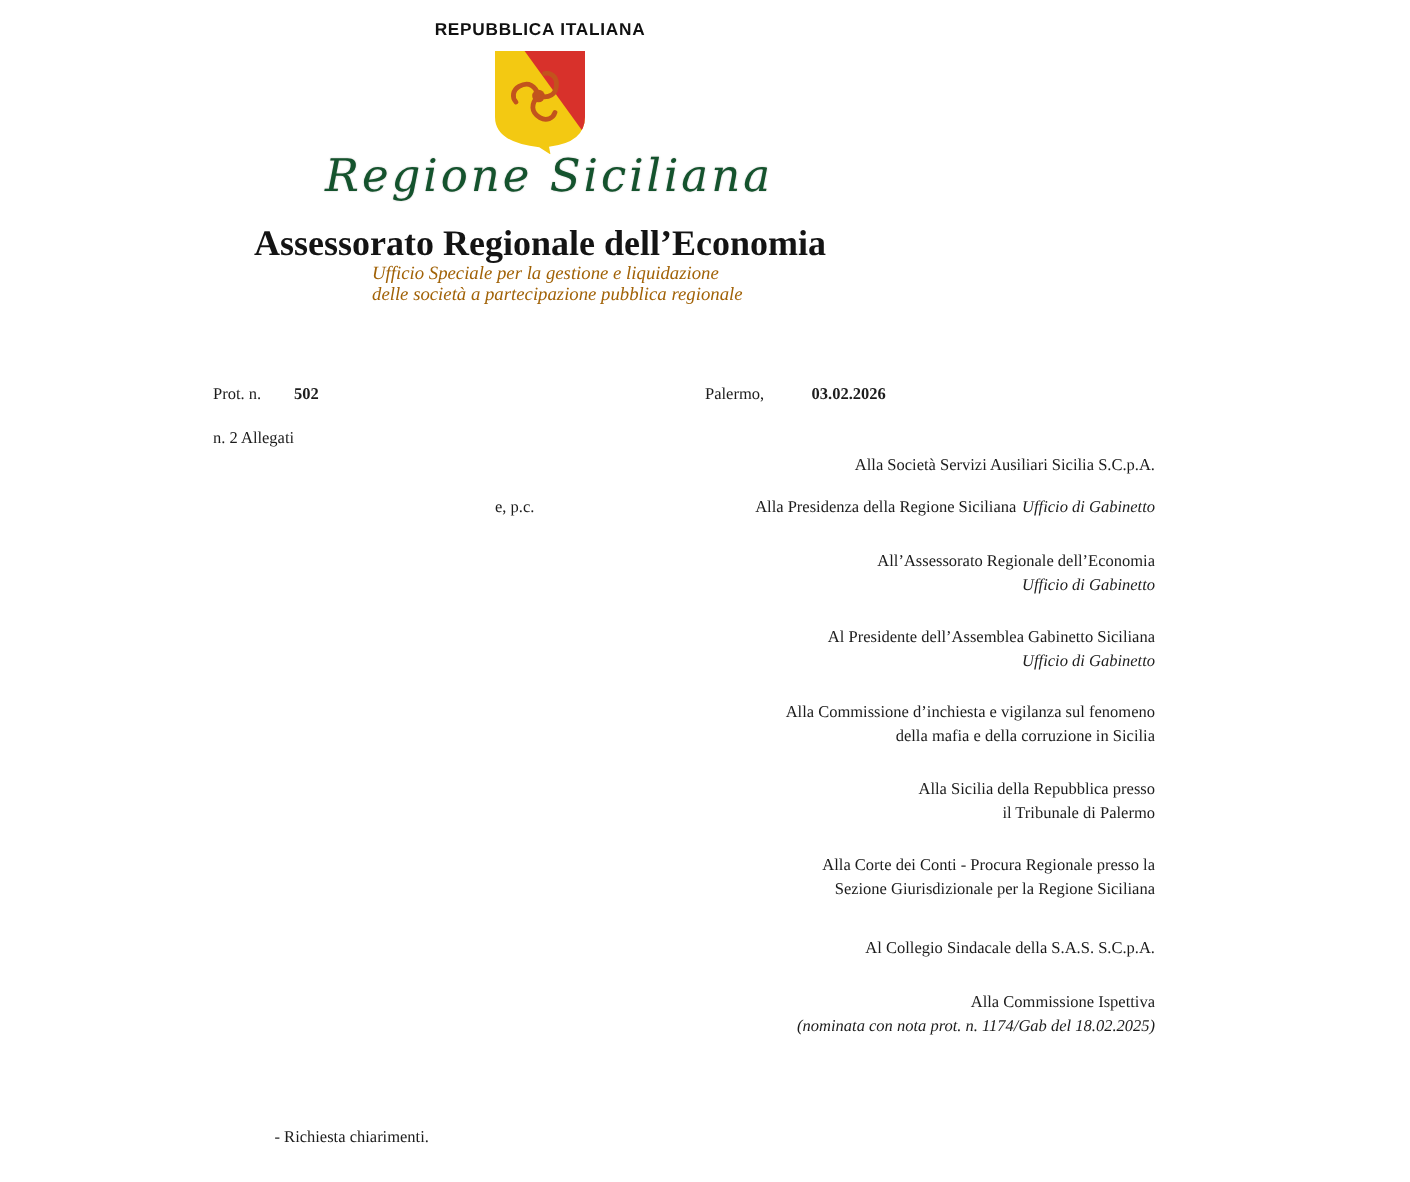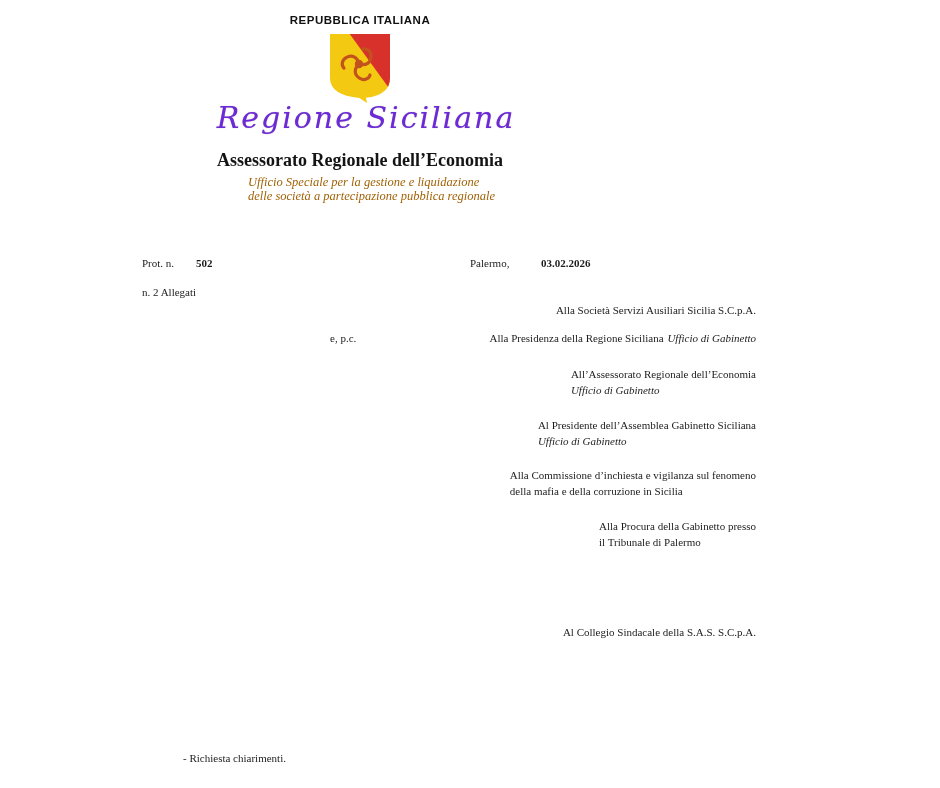--- a/index.html
+++ b/index.html
@@ -16,43 +16,43 @@
   
   .state-title{
     left:140px;top:14px;width:440px;text-align:center;
     font-family:"Liberation Sans", sans-serif;
     font-weight:bold;font-size:11.5px;letter-spacing:.5px;color:#111;
   }
   .emblem{left:329px;top:33px;}
   .region-script{
     left:146px;top:100px;width:440px;text-align:center;
     font-family:"DejaVu Serif", serif;
-    font-style:italic;font-size:30px;letter-spacing:2px;color:#6d28d9;
+    font-style:italic;font-size:30px;letter-spacing:2px;color:#14532d;
     text-shadow:0 0 1px rgba(70,70,70,.45);
   }
   .department{
     left:140px;top:150px;width:440px;text-align:center;
-    font-weight:bold;font-size:18px;color:#141414;
+    font-weight:bold;font-size:24px;color:#141414;
   }
   .office-line{
     left:248px;font-style:italic;font-size:12.5px;color:#a16207;white-space:nowrap;
   }
   .office-1{top:175px;}
   .office-2{top:189px;}
 
   
   .body-text{font-size:11px;line-height:16px;white-space:nowrap;}
   .prot-label{left:142px;top:255px;}
   .prot-number{left:196px;top:255px;font-weight:bold;}
   .place{left:470px;top:255px;}
   .date{left:541px;top:255px;font-weight:bold;}
   .attachments{left:142px;top:284px;}
 
   
-  .r-block{right:184px;}
+  .r-block{right:170px;text-align:right;}
   .r-block div{white-space:nowrap;}
   .it{font-style:italic;}
   .gap-it{margin-left:.35em;}
   .rb0{top:302px;} .rb1{top:330px;} .rb2{top:366px;} .rb3{top:417px;}
   .rb4{top:467px;} .rb5{top:518px;} .rb6{top:569px;} .rb7{top:624px;}
   .rb8{top:660px;}
   .cc-label{left:330px;top:330px;}
 
   
   .subject-1{left:140px;top:724px;}
@@ -118,25 +118,33 @@
     <div>Al Presidente dell’Assemblea Gabinetto Siciliana</div>
     <div class="it">Ufficio di Gabinetto</div>
   </div>
 
   <div class="abs body-text r-block rb4">
     <div>Alla Commissione d’inchiesta e vigilanza sul fenomeno</div>
     <div>della mafia e della corruzione in Sicilia</div>
   </div>
 
   <div class="abs body-text r-block rb5">
-    <div>Alla Procura della Gabinetto presso</div>
+    <div>Alla Sicilia della Repubblica presso</div>
     <div>il Tribunale di Palermo</div>
   </div>
 
+  <div class="abs body-text r-block rb6">
+    <div>Alla Corte dei Conti - Procura Regionale presso la</div>
+    <div>Sezione Giurisdizionale per la Regione Siciliana</div>
+  </div>
 
   <div class="abs body-text r-block rb7">
     <div>Al Collegio Sindacale della S.A.S. S.C.p.A.</div>
   </div>
 
+  <div class="abs body-text r-block rb8">
+    <div>Alla Commissione Ispettiva</div>
+    <div class="it">(nominata con nota prot. n. 1174/Gab del 18.02.2025)</div>
+  </div>
 
   <div class="abs body-text subject-2">- Richiesta chiarimenti.</div>
 
 </div>
 
 </body></html>

